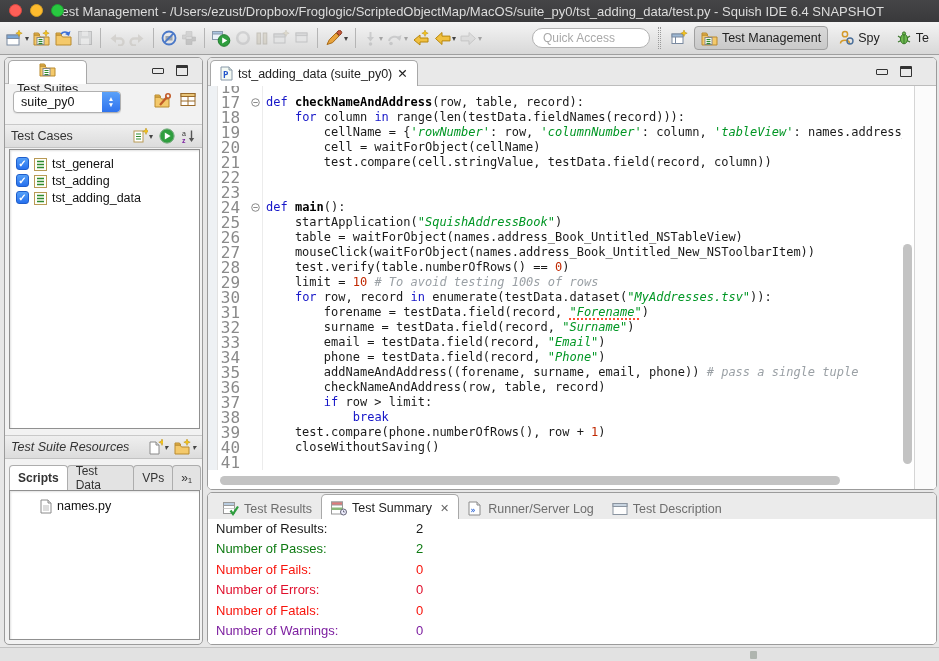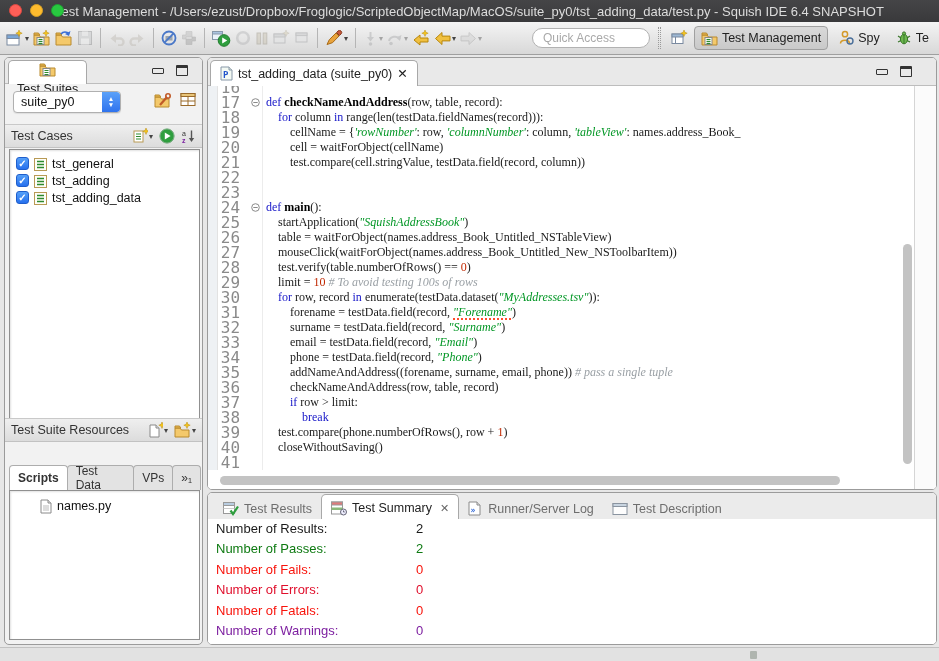--- a/index.html
+++ b/index.html
@@ -83,21 +83,21 @@
   
   .etabstrip { position:relative; height:28px; background:#e9e9e9; border-bottom:1px solid #bdbdbd; }
   .etab { position:absolute; left:2px; top:2px; height:26px; background:#fff; border:1px solid #a8a8a8; border-bottom:none;
     border-radius:5px 5px 0 0; display:inline-flex; align-items:center; gap:5px; padding:0 9px; font-size:12.5px; color:#222; }
   .editor-body { position:absolute; left:0; top:28px; right:0; bottom:0; background:#fff; overflow:hidden; }
   .code-rows { position:absolute; left:0; top:0; right:34px; bottom:16px; overflow:hidden; margin-top:-6px; }
   .crow { display:flex; height:15px; line-height:15px; font-family:"DejaVu Sans Mono",monospace; font-size:12px; white-space:pre; }
   .crow .annot { width:10px; background:#eef1f4; border-right:1px solid #e2e2e2; flex-shrink:0; }
   .crow .ln { width:30px; text-align:center; padding-right:5px; color:#8a8a8a; font-size:16px; flex-shrink:0; }
   .crow .fold { width:15px; flex-shrink:0; display:flex; align-items:center; justify-content:center; border-right:1px solid #ececec; }
-  .crow .ct { padding-left:3px;font-family:Liberation Serif, serif; }
+  .crow .ct { padding-left:3px; }
   .tk-kw { color:#1616c8; }
   .tk-fn { color:#000; font-weight:bold; }
   .tk-str { color:#009624; font-style:italic; }
   .tk-num { color:#c02800; }
   .tk-com { color:#9aa0a5; font-style:italic; }
   .tk-pl { color:#1a1a1a; }
   .misspell { text-decoration:underline dotted #ff4d2e; text-decoration-thickness:1.5px; text-underline-offset:2px; }
   .vscroll { position:absolute; right:24px; top:158px; width:9px; height:220px; background:#c3c3c3; border-radius:5px; }
   .overview-ruler { position:absolute; right:0; top:0; width:22px; bottom:0; background:#fbfbfb; border-left:1px solid #d5d5d5; }
   .hscroll { position:absolute; left:12px; bottom:4px; width:620px; height:9px; background:#c3c3c3; border-radius:5px; }
@@ -414,21 +414,21 @@
           <span><svg width="13" height="13" viewBox="0 0 13 13">
               <rect x="0.5" y="0.5" width="12" height="12" fill="#fffef8" stroke="#b89a55"></rect>
               <line x1="3" y1="3.5" x2="10" y2="3.5" stroke="#2e8b2e" stroke-width="1.3"></line>
               <line x1="3" y1="6.5" x2="10" y2="6.5" stroke="#2e8b2e" stroke-width="1.3"></line>
               <line x1="3" y1="9.5" x2="10" y2="9.5" stroke="#2e8b2e" stroke-width="1.3"></line>
             </svg></span>
           <span class="tc-label">tst_adding_data</span>
         </div>
       </div>
 
-    <div class="sec-header" style="top:360px;">
+    <div class="sec-header" style="top:377px;font-style:italic;">
       <span class="sec-title">Test Suite Resources</span>
       <span class="sec-icons">
         <span id="ic-new-file"><svg width="14" height="16" viewBox="0 0 14 16">
               <path d="M1 3 h6 l3 3 v9 H1z" fill="#fff" stroke="#8a8a8a"></path>
               <path d="M7 3 v3 h3" fill="#e4e4e4" stroke="#8a8a8a"></path>
               <path d="M13 0 l0.9 2.3 L16.2 3.2 l-2.3 0.9 L13 6.4 l-0.9 -2.3 L9.8 3.2 l2.3 -0.9 Z" fill="#f5c518" stroke="#b98a10" stroke-width="0.5"></path>
             </svg><span class="dd">▾</span></span>
         <span id="ic-new-folder"><svg width="17" height="16" viewBox="0 0 17 16">
               <path d="M1 6 h5 l1.5 2 H15 v7 H1z" fill="#f4c96b" stroke="#b98a2f"></path>
               <path d="M1 6 V4 h4.5 l1.2 2z" fill="#e8b84f" stroke="#b98a2f"></path>

